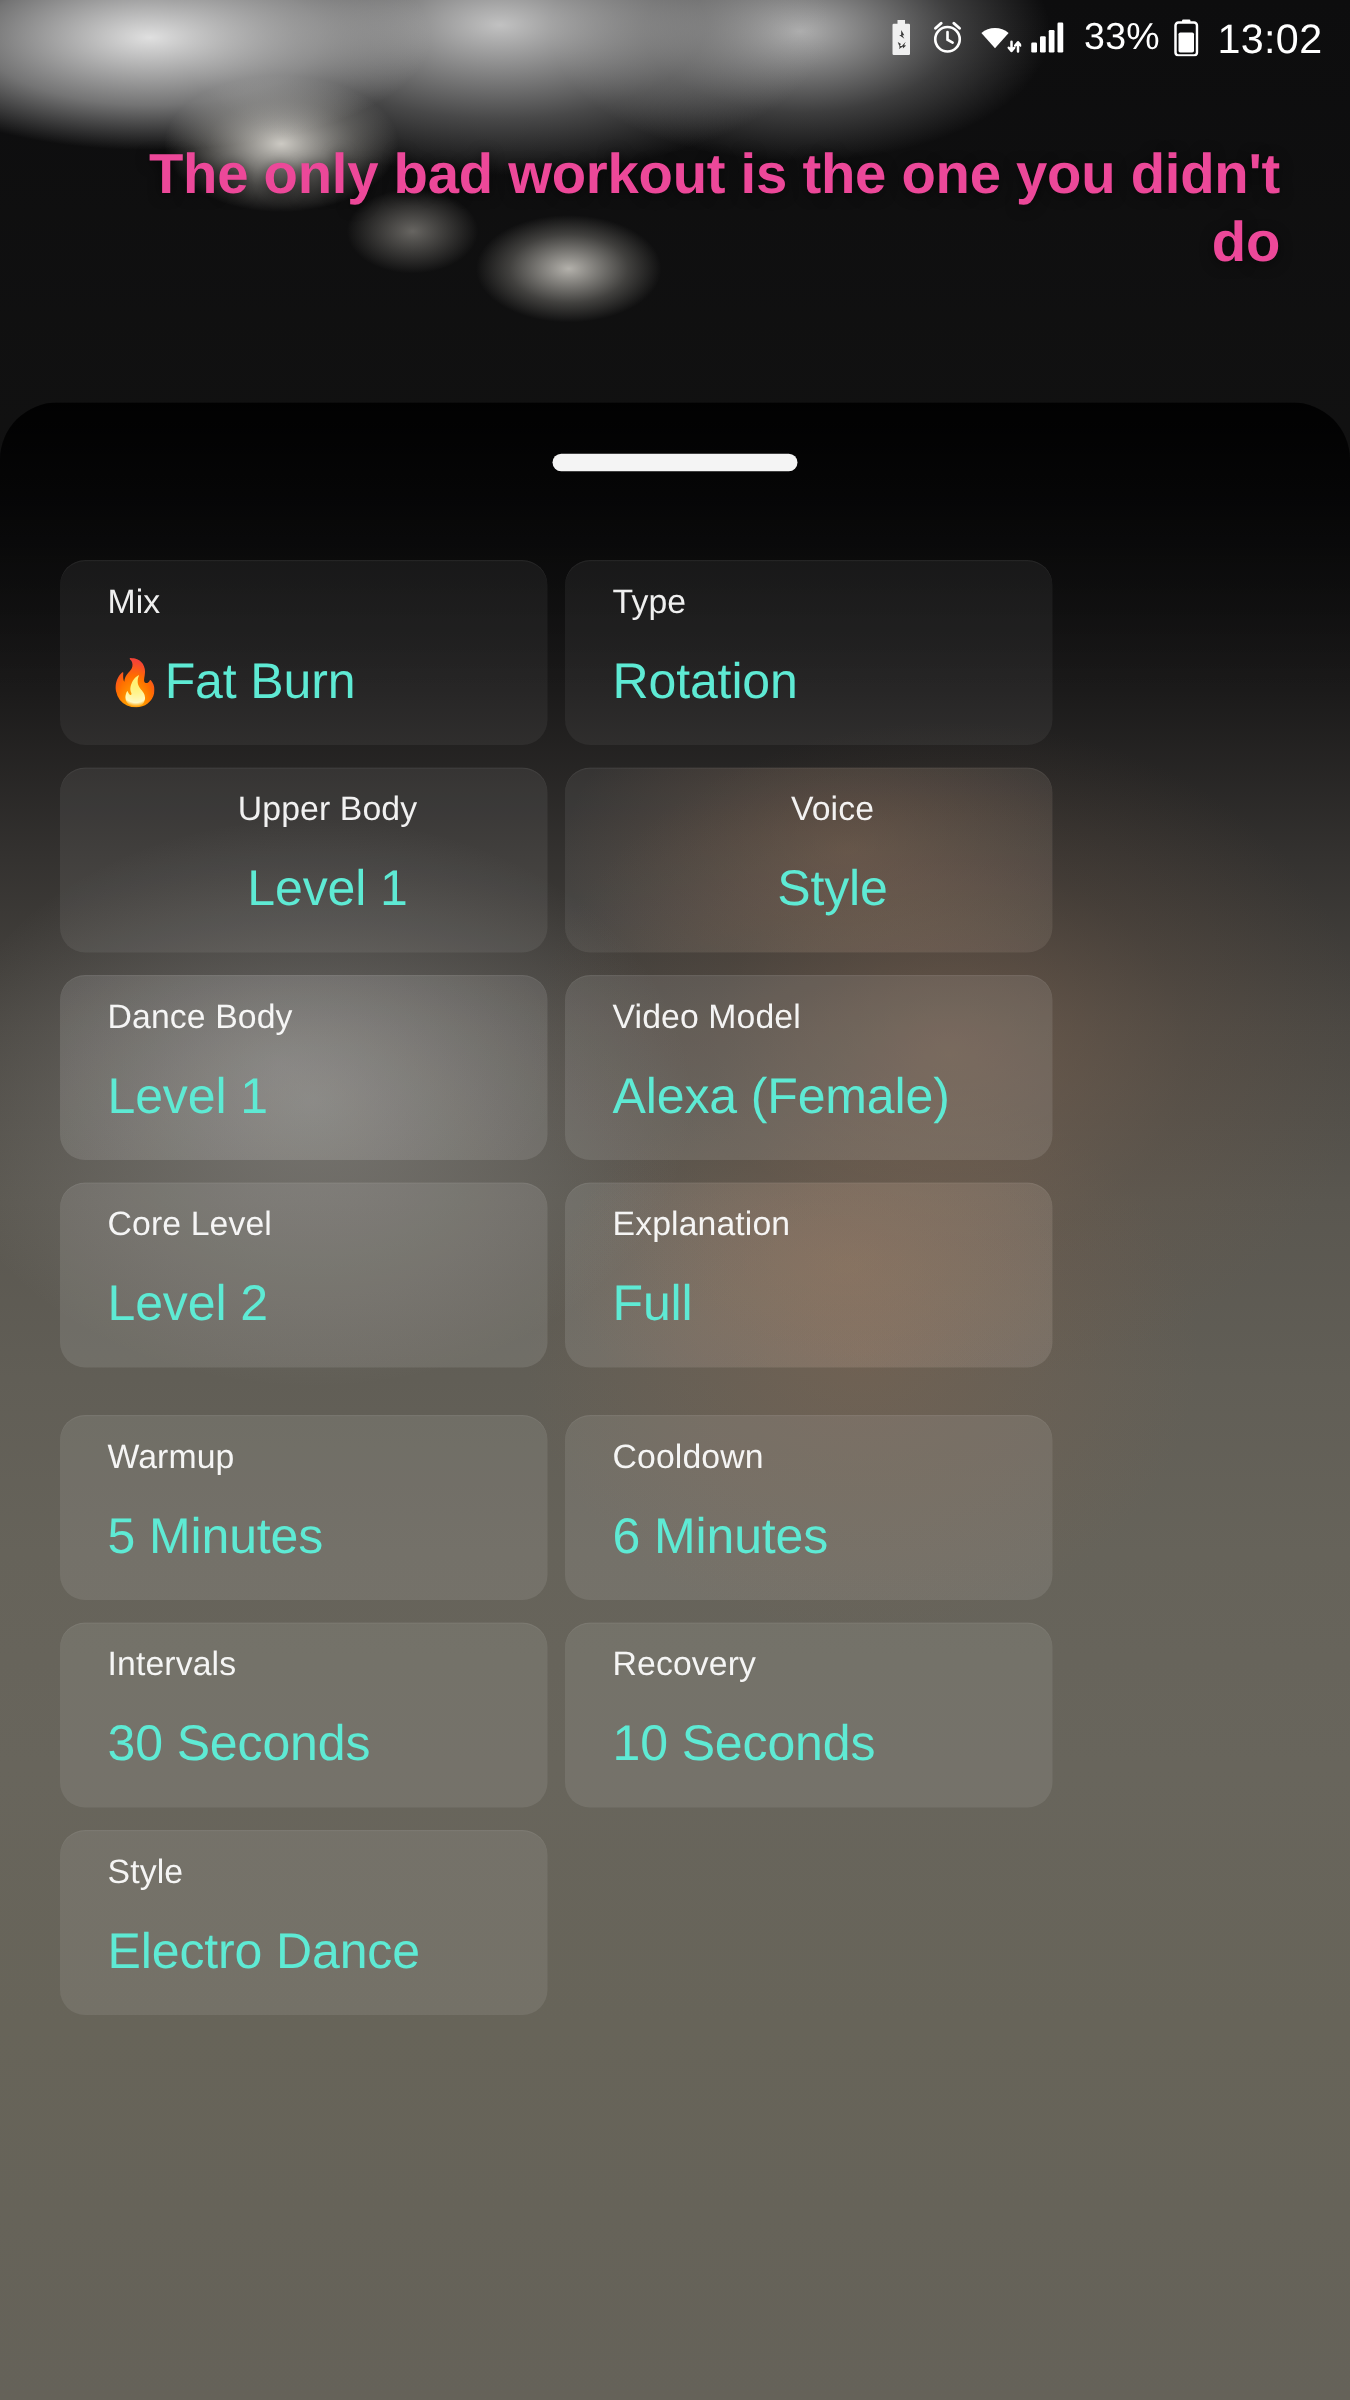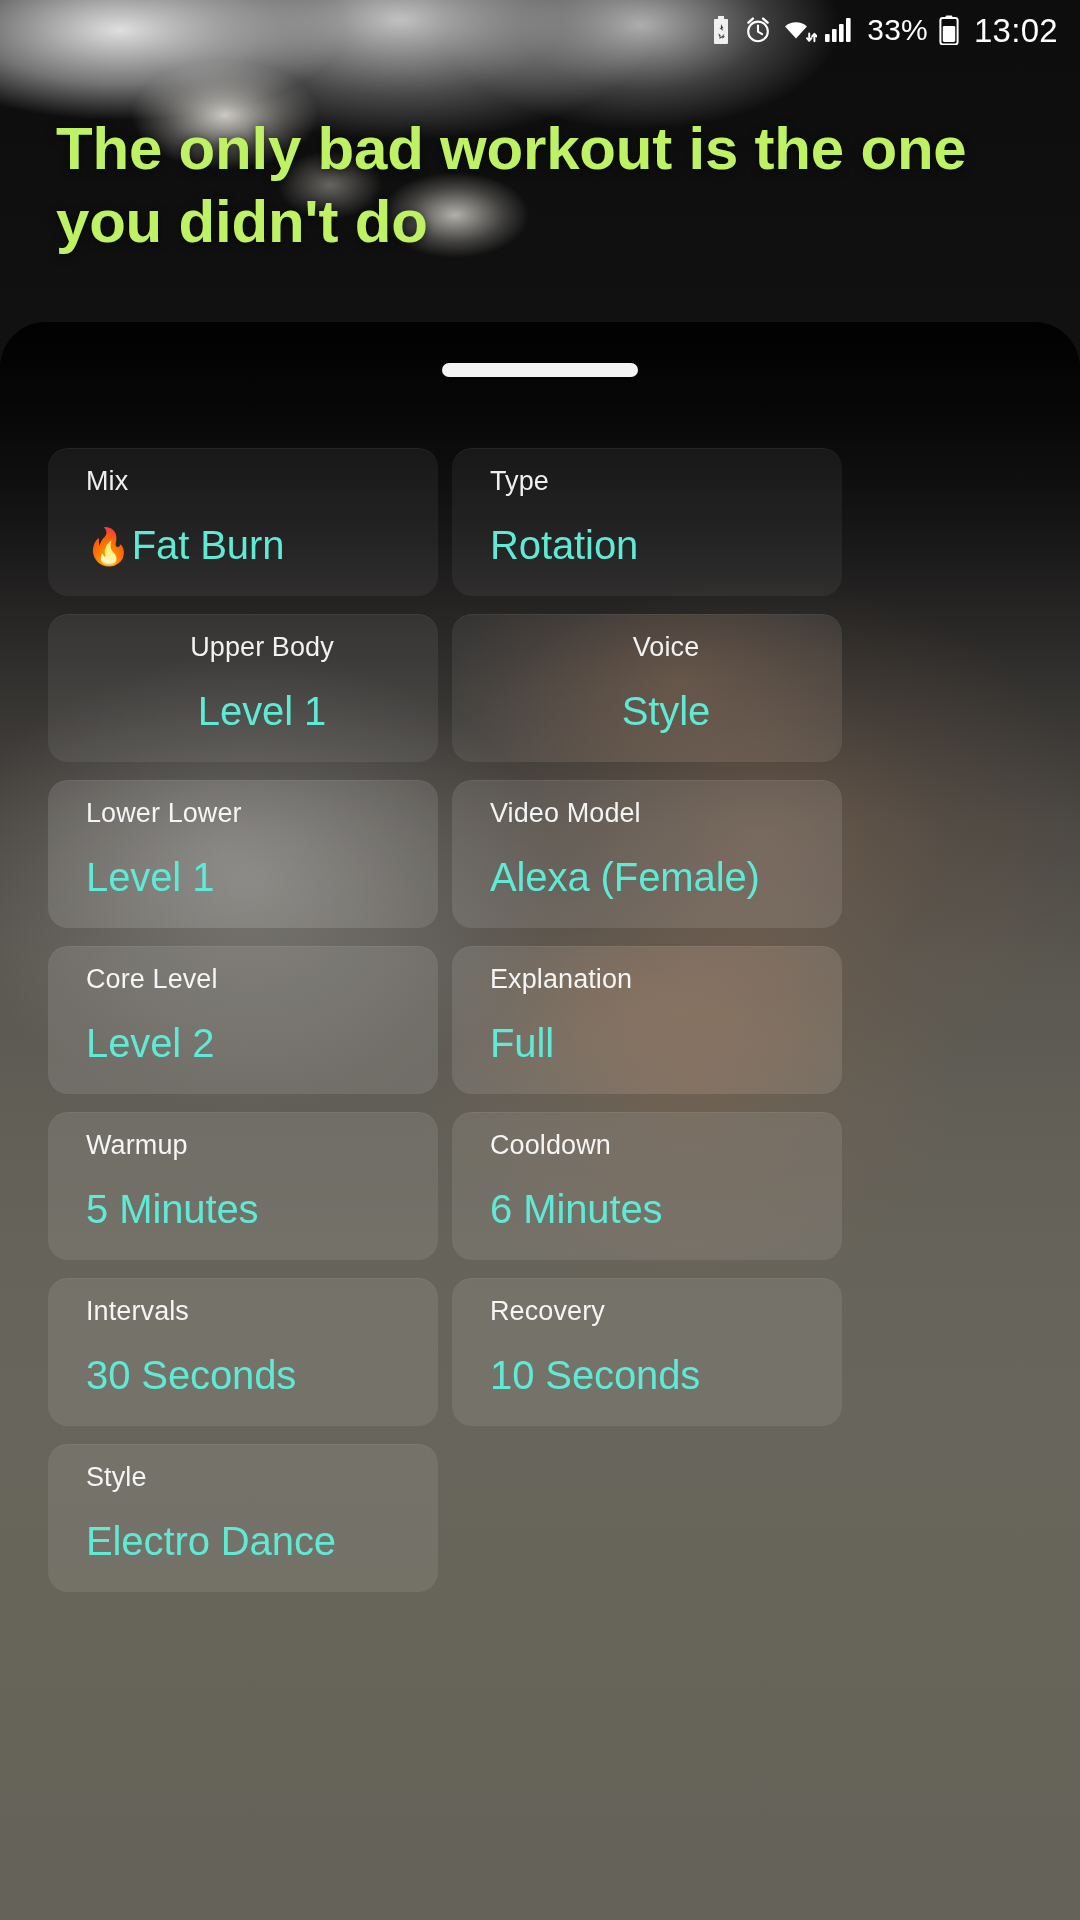--- a/index.html
+++ b/index.html
@@ -95,23 +95,23 @@
   .sb-time {
     font-size:33px; font-weight:400; letter-spacing:.3px;
     line-height:1; margin-left:4px;
   }
 
   
   .quote {
     position:absolute;
     top:112px; left:56px; right:56px;
     z-index:30;
-    text-align:left;
-    color:#bef264;
-    font-size:60px;
+    text-align:right;
+    color:#ec4899;
+    font-size:45px;
     font-weight:700;
     line-height:1.22;
     letter-spacing:-.2px;
     text-shadow:0 2px 10px rgba(0,0,0,.55);
   }
 
   
   .handle-wrap {
     position:absolute;
     top:363px; left:0; right:0;
@@ -165,21 +165,21 @@
     letter-spacing:-.1px;
     white-space:nowrap;
   }
   .card-value .emoji { font-size:36px; margin-right:1px; }
 
   
   .card.r1 { background:rgba(255,255,255,.055); }
   .card.r2 { background:rgba(255,255,255,.070);text-align:center; }
   .card.r3 { background:rgba(255,255,255,.105); }
   .card.r4 { background:rgba(255,255,255,.105); }
-  .card.r5 { background:rgba(255,255,255,.095); }
+  .card.r5 { background:rgba(255,255,255,.095);margin-top:20px; }
   .card.r6 { background:rgba(255,255,255,.090); }
   .card.r7 { background:rgba(255,255,255,.085); }
 
   
   .card.warm::after {
     content:"";
     position:absolute; inset:0; z-index:1;
     background:radial-gradient(ellipse 300px 190px at 58% 45%, rgba(168,126,96,.30) 0%, rgba(0,0,0,0) 76%);
     pointer-events:none;
   }
@@ -264,21 +264,21 @@
       <div class="card-label">Upper Body</div>
       <div class="card-value">Level 1</div>
     </div>
 
     <div class="card r2 warm">
       <div class="card-label">Voice</div>
       <div class="card-value">Style</div>
     </div>
 
     <div class="card r3 cool">
-      <div class="card-label">Lower Lower</div>
+      <div class="card-label">Dance Body</div>
       <div class="card-value">Level 1</div>
     </div>
 
     <div class="card r3 warm-strong">
       <div class="card-label">Video Model</div>
       <div class="card-value">Alexa (Female)</div>
     </div>
 
     <div class="card r4">
       <div class="card-label">Core Level</div>

